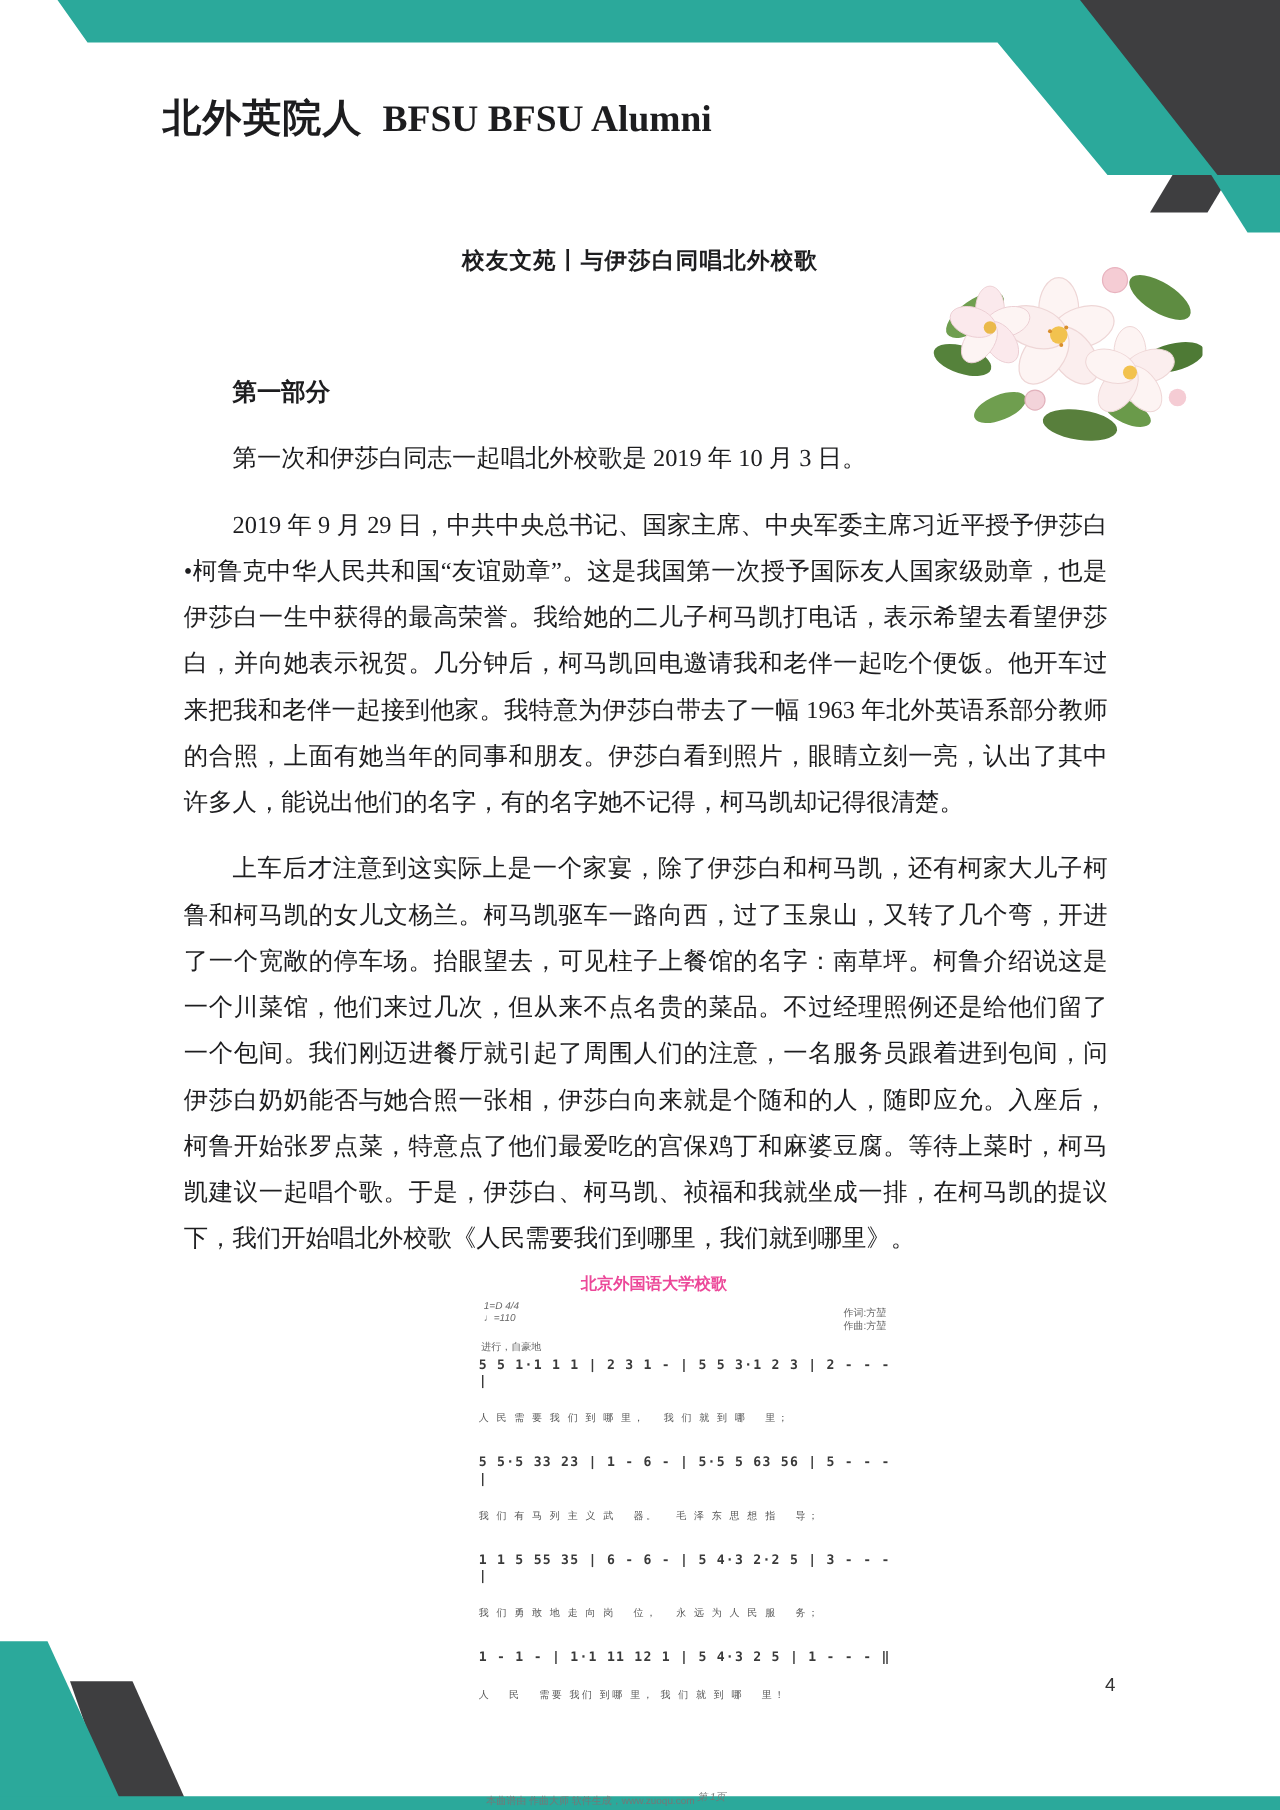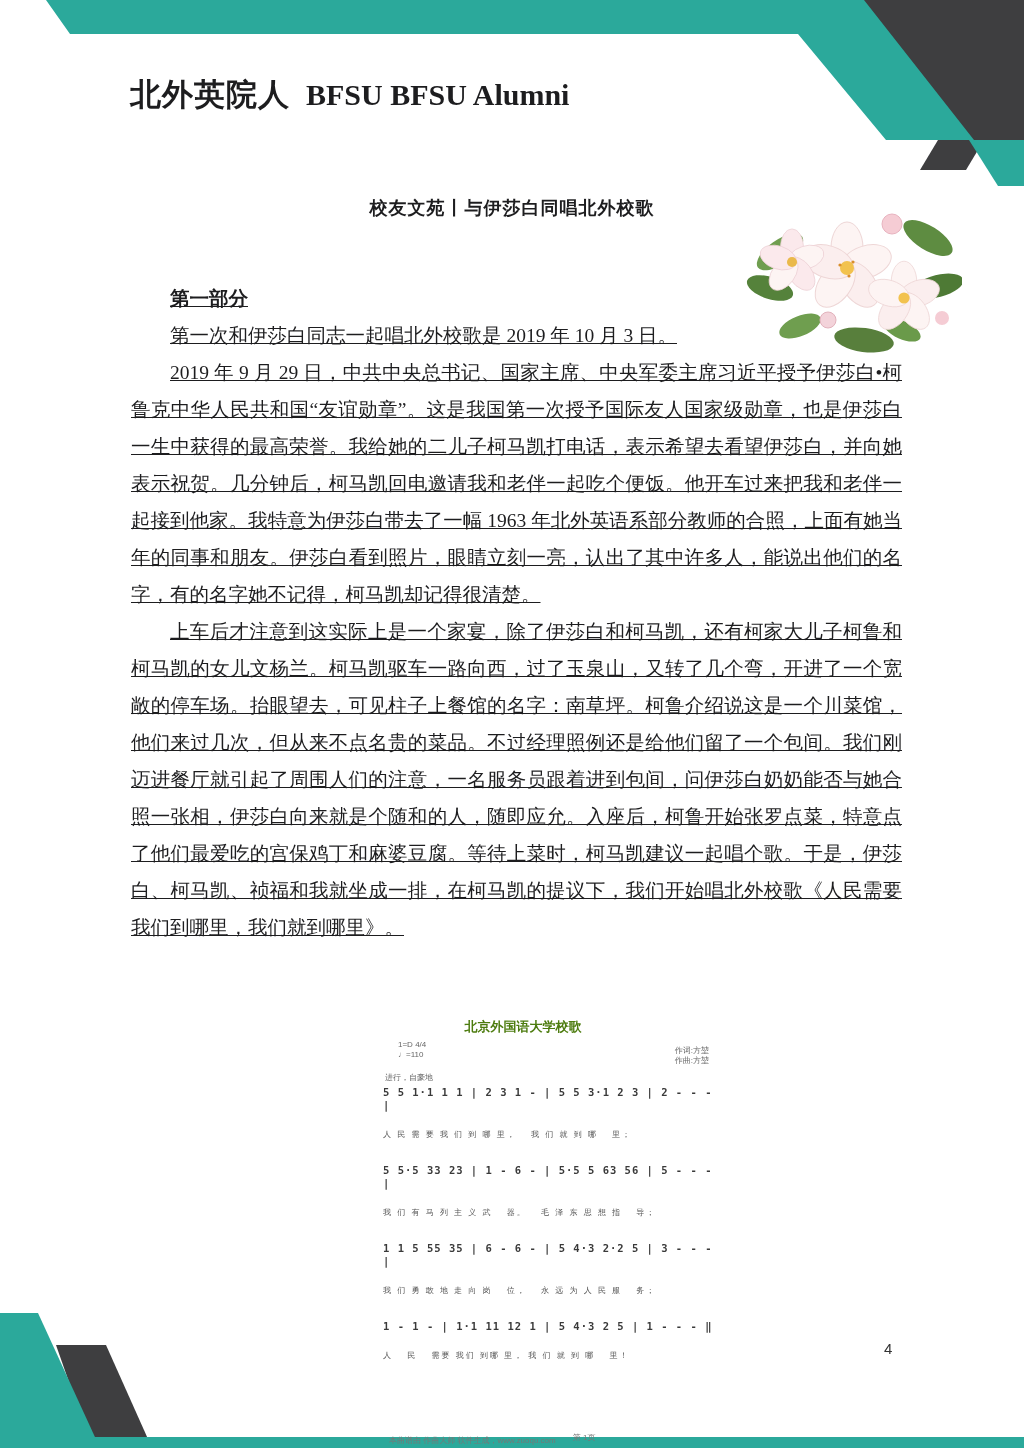--- a/index.html
+++ b/index.html
@@ -45,53 +45,52 @@
   .flower{position:absolute;left:742px;top:190px;}
 
   .article{
     position:absolute;left:131px;top:280px;width:771px;height:732px;
     overflow:hidden;
     font-size:19.5px;line-height:37px;
   }
   .article p{
     text-indent:2em;
     text-align:justify;
-    margin:0;
-    text-decoration:underline;
+    margin:16px;
   }
   .section-heading{font-weight:700;}
 
   .score{
     position:absolute;left:383px;top:1012px;width:340px;
     color:#555;
     font-family:"Liberation Sans","DejaVu Sans",sans-serif;
   }
   .score-title{
     margin-top:6px;width:280px;text-align:center;
-    font-size:13px;font-weight:700;color:#4d7c0f;
+    font-size:13px;font-weight:700;color:#ec4899;
   }
   .score-meta{position:relative;height:36px;}
-  .score-keytime{position:absolute;left:15px;top:4px;font-size:8px;line-height:10px;color:#666;}
+  .score-keytime{position:absolute;left:4px;top:4px;font-size:8px;line-height:10px;color:#666;font-style:italic;}
   .score-credits{position:absolute;right:14px;top:10px;font-size:8px;line-height:10px;color:#666;text-align:left;}
   .score-expression{font-size:8px;line-height:12px;color:#666;padding-left:2px;}
   .score-lines{margin-top:2px;}
   .score-line{margin-bottom:24px;}
   .score-notes{
     font-family:"DejaVu Sans Mono","Liberation Mono",monospace;
     font-size:10.5px;line-height:13px;letter-spacing:1px;
     color:#3a3a3a;font-weight:700;
   }
   .score-lyrics{
     font-size:8px;line-height:10px;letter-spacing:2px;color:#555;margin-top:18px;
   }
   .score-footer{
     margin-top:74px;padding-left:6px;
     font-size:8px;color:#777;letter-spacing:0;
   }
-  .score-page-label{margin-left:17px;position:relative;top:-3px;}
+  .score-page-label{margin-left:2px;position:relative;top:-3px;font-style:italic;}
 
   .page-number{
     position:absolute;left:884px;top:1340px;
     font-size:15px;color:#333;
     font-family:"Liberation Sans","DejaVu Sans",sans-serif;
   }
 </style>
 </head>
 <body>
 

